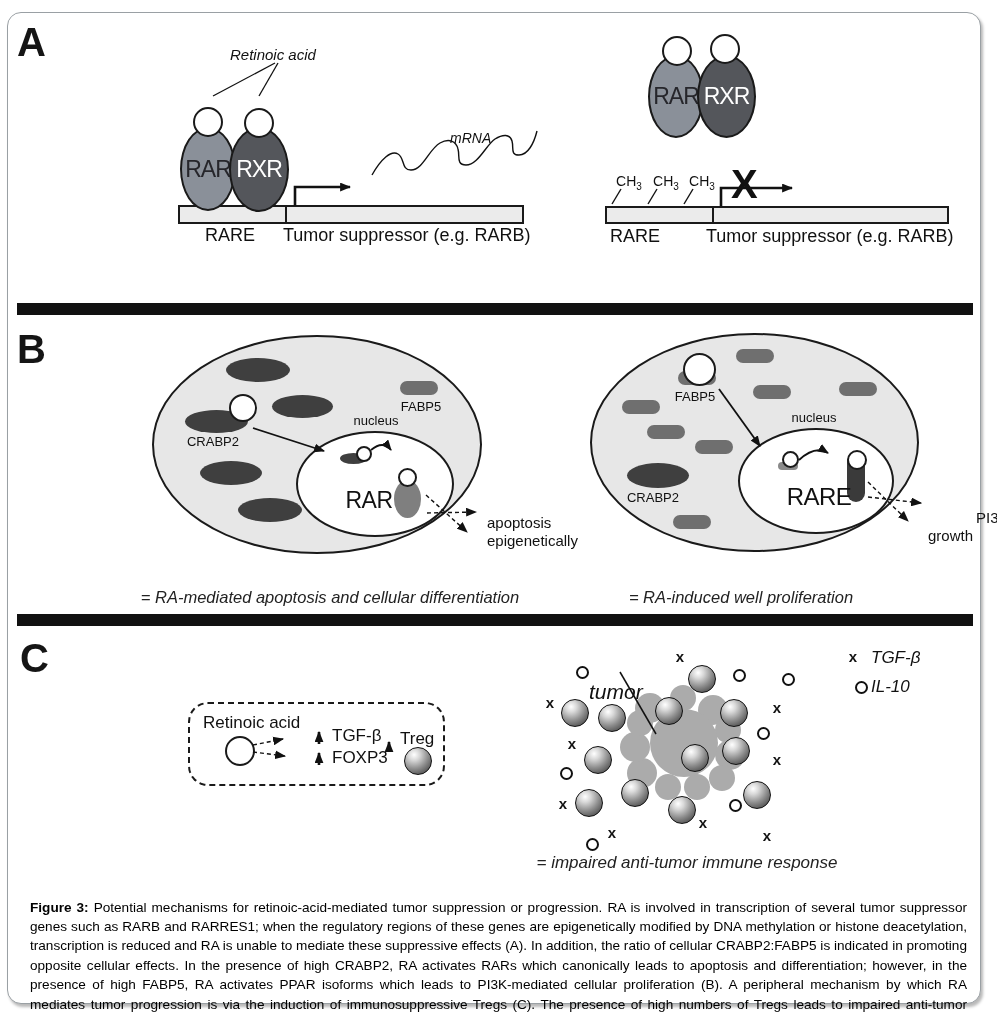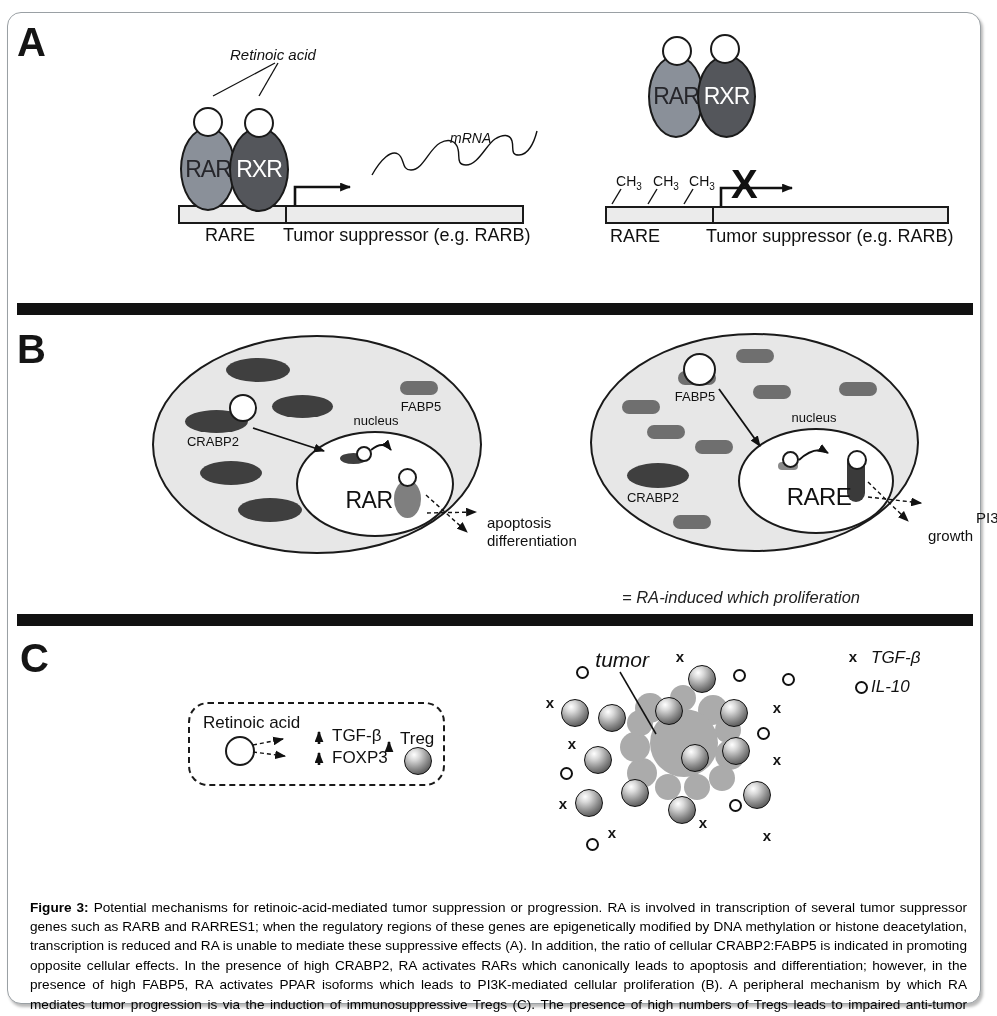--- a/index.html
+++ b/index.html
@@ -103,53 +103,55 @@
   <div class="abs vesicle" style="left:400px;top:381px;width:38px;height:14px"></div>
   <div class="abs org-lbl lbl" style="left:386px;top:399px;width:70px;text-align:center">FABP5</div>
   <div class="abs nucleus" style="left:296px;top:431px;width:154px;height:102px"></div>
   <div class="abs nuc-lbl lbl" style="left:340px;top:413px;width:72px;text-align:center">nucleus</div>
   <div class="abs organelle" style="left:340px;top:453px;width:27px;height:11px;z-index:3"></div>
   <div class="abs small-circ" style="left:356px;top:446px;width:12px;height:12px"></div>
   <div class="abs big-rec-lbl lbl" style="left:334px;top:487px;width:70px;text-align:center;font-size:23px">RAR</div>
   <div class="abs recep-oval" style="left:394px;top:480px;width:27px;height:38px"></div>
   <div class="abs small-circ" style="left:398px;top:468px;width:15px;height:15px"></div>
   <div class="abs out-lbl lbl" style="left:487px;top:514px">apoptosis</div>
-  <div class="abs out-lbl lbl" style="left:487px;top:532px">differentiation</div>
+  <div class="abs out-lbl lbl" style="left:487px;top:532px">epigenetically</div>
+  <div class="abs eqcap" style="left:140px;top:588px;width:380px">= RA-mediated apoptosis and cellular differentiation</div>
 
   <div class="abs cell" style="left:590px;top:333px;width:325px;height:215px"></div>
   <div class="abs ra-circle" style="left:683px;top:353px;width:29px;height:29px"></div>
   <div class="abs org-lbl lbl" style="left:660px;top:389px;width:70px;text-align:center">FABP5</div>
   <div class="abs organelle" style="left:627px;top:463px;width:62px;height:25px"></div>
   <div class="abs org-lbl lbl" style="left:616px;top:490px;width:74px;text-align:center">CRABP2</div>
   <div class="abs nucleus" style="left:738px;top:428px;width:152px;height:102px"></div>
   <div class="abs nuc-lbl lbl" style="left:778px;top:410px;width:72px;text-align:center">nucleus</div>
   <div class="abs vesicle" style="left:778px;top:462px;width:20px;height:8px;background:#8a8a8a;z-index:3"></div>
   <div class="abs small-circ" style="left:782px;top:451px;width:13px;height:13px"></div>
   <div class="abs big-rec-lbl lbl" style="left:779px;top:483px;width:80px;text-align:center">RARE</div>
   <div class="abs ppar-pill" style="left:847px;top:453px;width:18px;height:49px"></div>
   <div class="abs small-circ" style="left:847px;top:450px;width:16px;height:16px"></div>
   <div class="abs out-lbl lbl" style="left:976px;top:509px">PI3K</div>
   <div class="abs out-lbl lbl" style="left:928px;top:527px">growth</div>
-  <div class="abs eqcap" style="left:611px;top:588px;width:260px">= RA-induced which proliferation</div>
+  <div class="abs eqcap" style="left:611px;top:588px;width:260px">= RA-induced well proliferation</div>
 
   <div class="abs panel-letter" style="left:20px;top:636px">C</div>
 
   <div class="abs dashed-box" style="left:188px;top:702px;width:253px;height:80px"></div>
   <div class="abs c-lbl lbl" style="left:203px;top:713px">Retinoic acid</div>
   <div class="abs ra-circle" style="left:225px;top:736px;width:26px;height:26px"></div>
   <div class="abs c-lbl lbl" style="left:332px;top:726px">TGF-β</div>
   <div class="abs c-lbl lbl" style="left:332px;top:748px">FOXP3</div>
   <div class="abs c-lbl lbl" style="left:400px;top:729px">Treg</div>
   <div class="abs sphere" style="left:404px;top:747px;width:26px;height:26px"></div>
 
-  <div class="abs tumor-lbl lbl" style="left:589px;top:648px;width:60px;text-align:right">tumor</div>
+  <div class="abs tumor-lbl lbl" style="left:589px;top:680px;width:60px;text-align:left">tumor</div>
   <div class="abs xmark lbl" style="left:845px;top:648px">x</div>
   <div class="abs c-lbl it lbl" style="left:871px;top:648px">TGF-β</div>
   <div class="abs omark" style="left:855px;top:681px"></div>
   <div class="abs c-lbl it lbl" style="left:871px;top:677px">IL-10</div>
+  <div class="abs eqcap" style="left:527px;top:853px;width:320px;font-size:17px">= impaired anti-tumor immune response</div>
 
   <p id="fig-caption" class="abs"><b>Figure 3:</b><span> Potential mechanisms for retinoic-acid-mediated tumor suppression or progression. RA is involved in transcription of several tumor suppressor genes such as RARB and RARRES1; when the regulatory regions of these genes are epigenetically modified by DNA methylation or histone deacetylation, transcription is reduced and RA is unable to mediate these suppressive effects (A). In addition, the ratio of cellular CRABP2:FABP5 is indicated in promoting opposite cellular effects. In the presence of high CRABP2, RA activates RARs which canonically leads to apoptosis and differentiation; however, in the presence of high FABP5, RA activates PPAR isoforms which leads to PI3K-mediated cellular proliferation (B). A peripheral mechanism by which RA mediates tumor progression is via the induction of immunosuppressive Tregs (C). The presence of high numbers of Tregs leads to impaired anti-tumor immunity and immune escape; the secretion of TGF-β as well as IL-10 mediate further immunosuppressive effects.</span></p>
 
   <svg id="linework" class="abs" width="997" height="1016" viewBox="0 0 997 1016">
     <defs>
       <marker id="ah" viewBox="0 0 10 8" refX="9" refY="4" markerWidth="11" markerHeight="9" orient="auto" markerUnits="userSpaceOnUse">
         <path d="M0,0 L10,4 L0,8 Z" fill="#111"></path>
       </marker>
     </defs>
     <g stroke="#111" fill="none">

